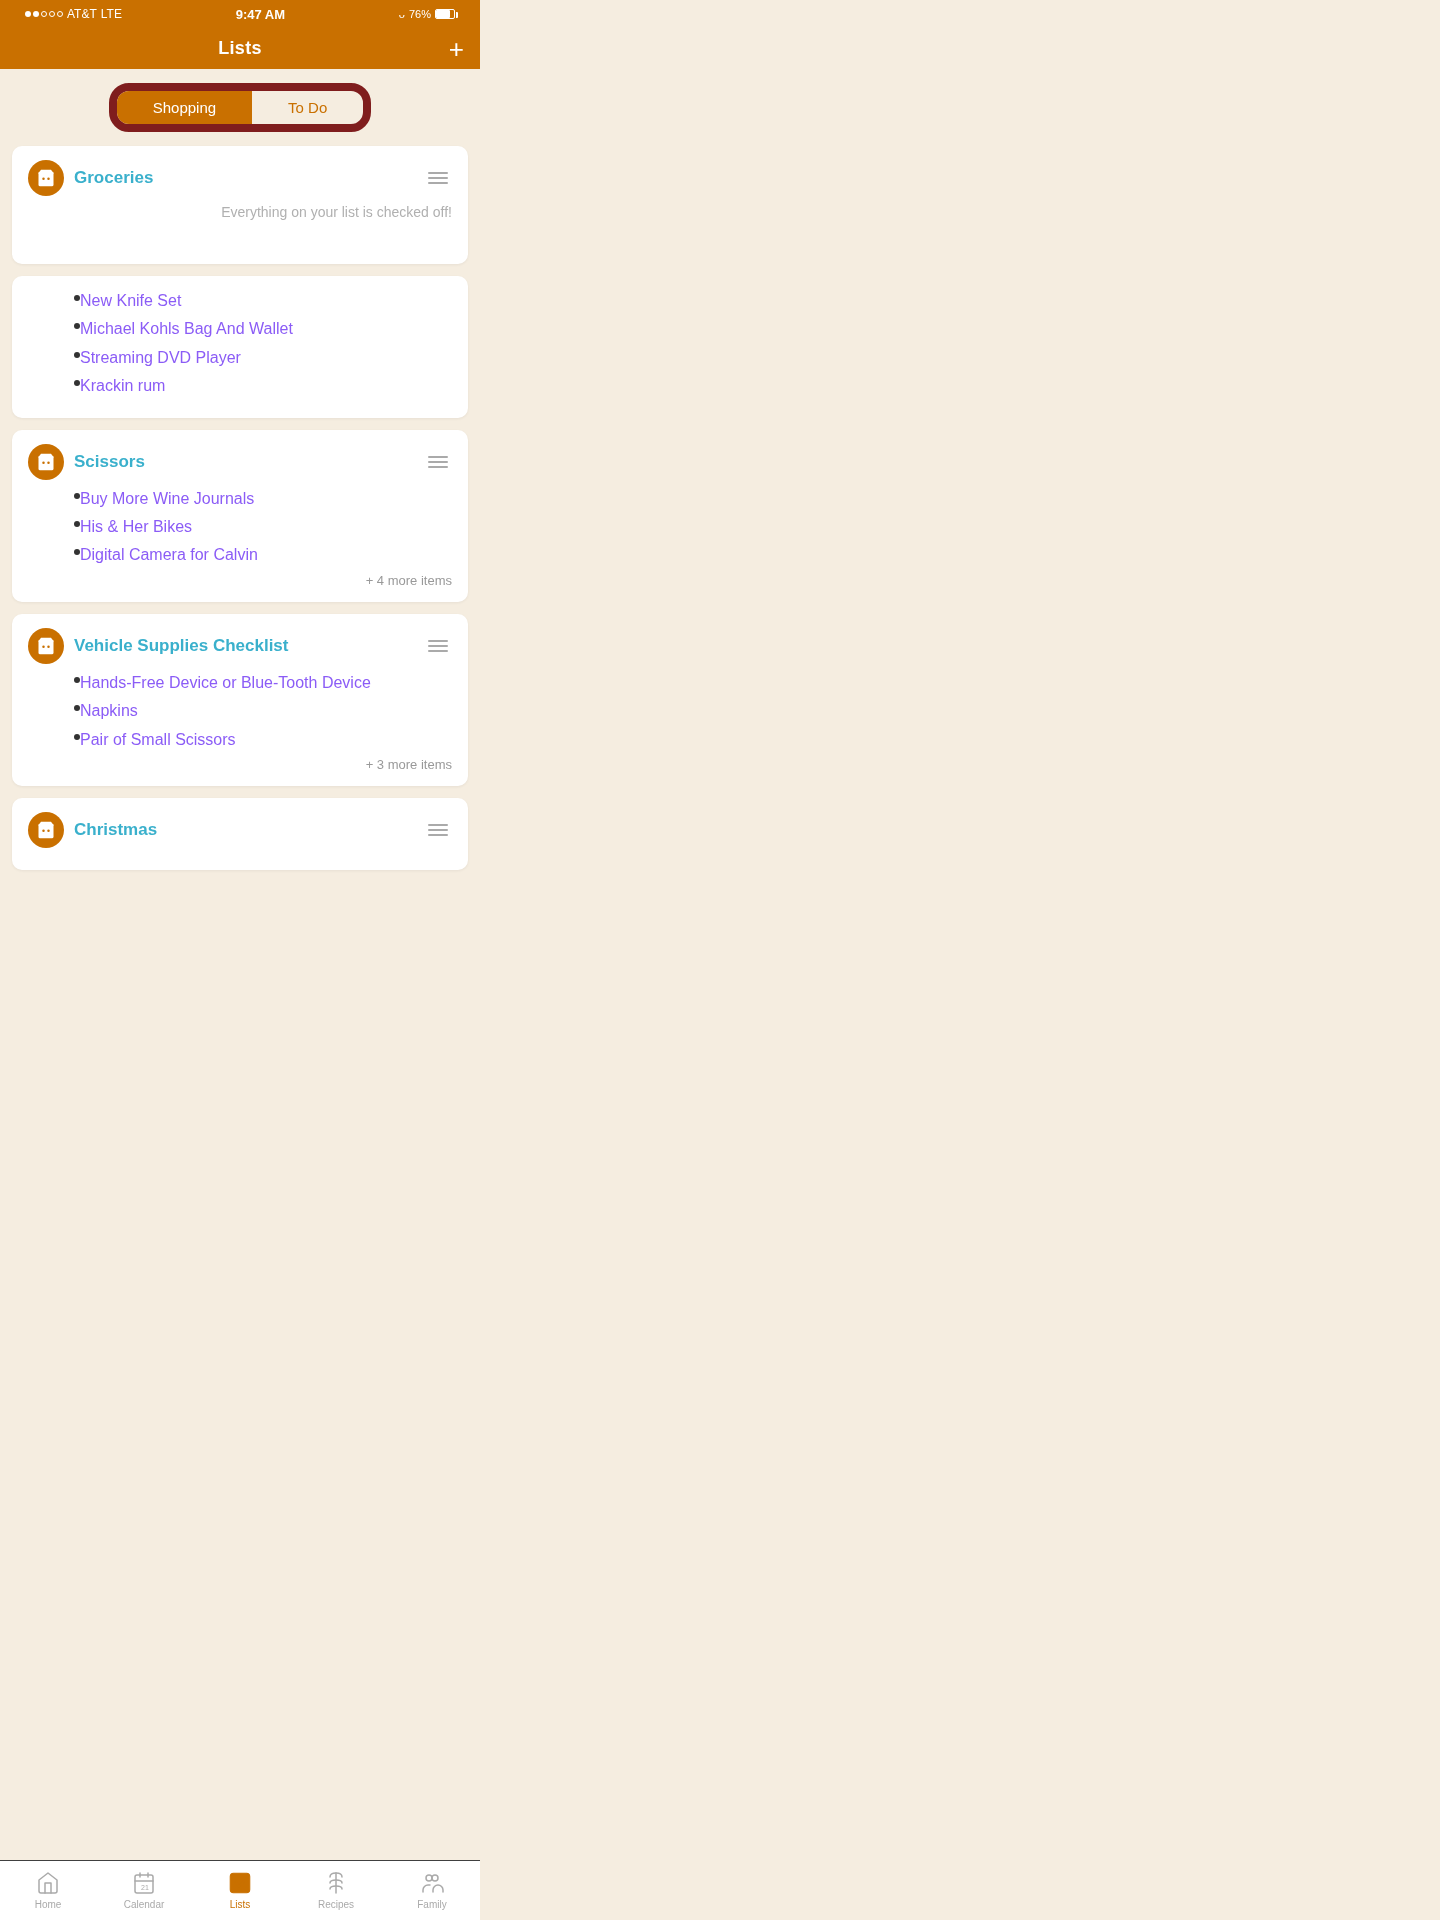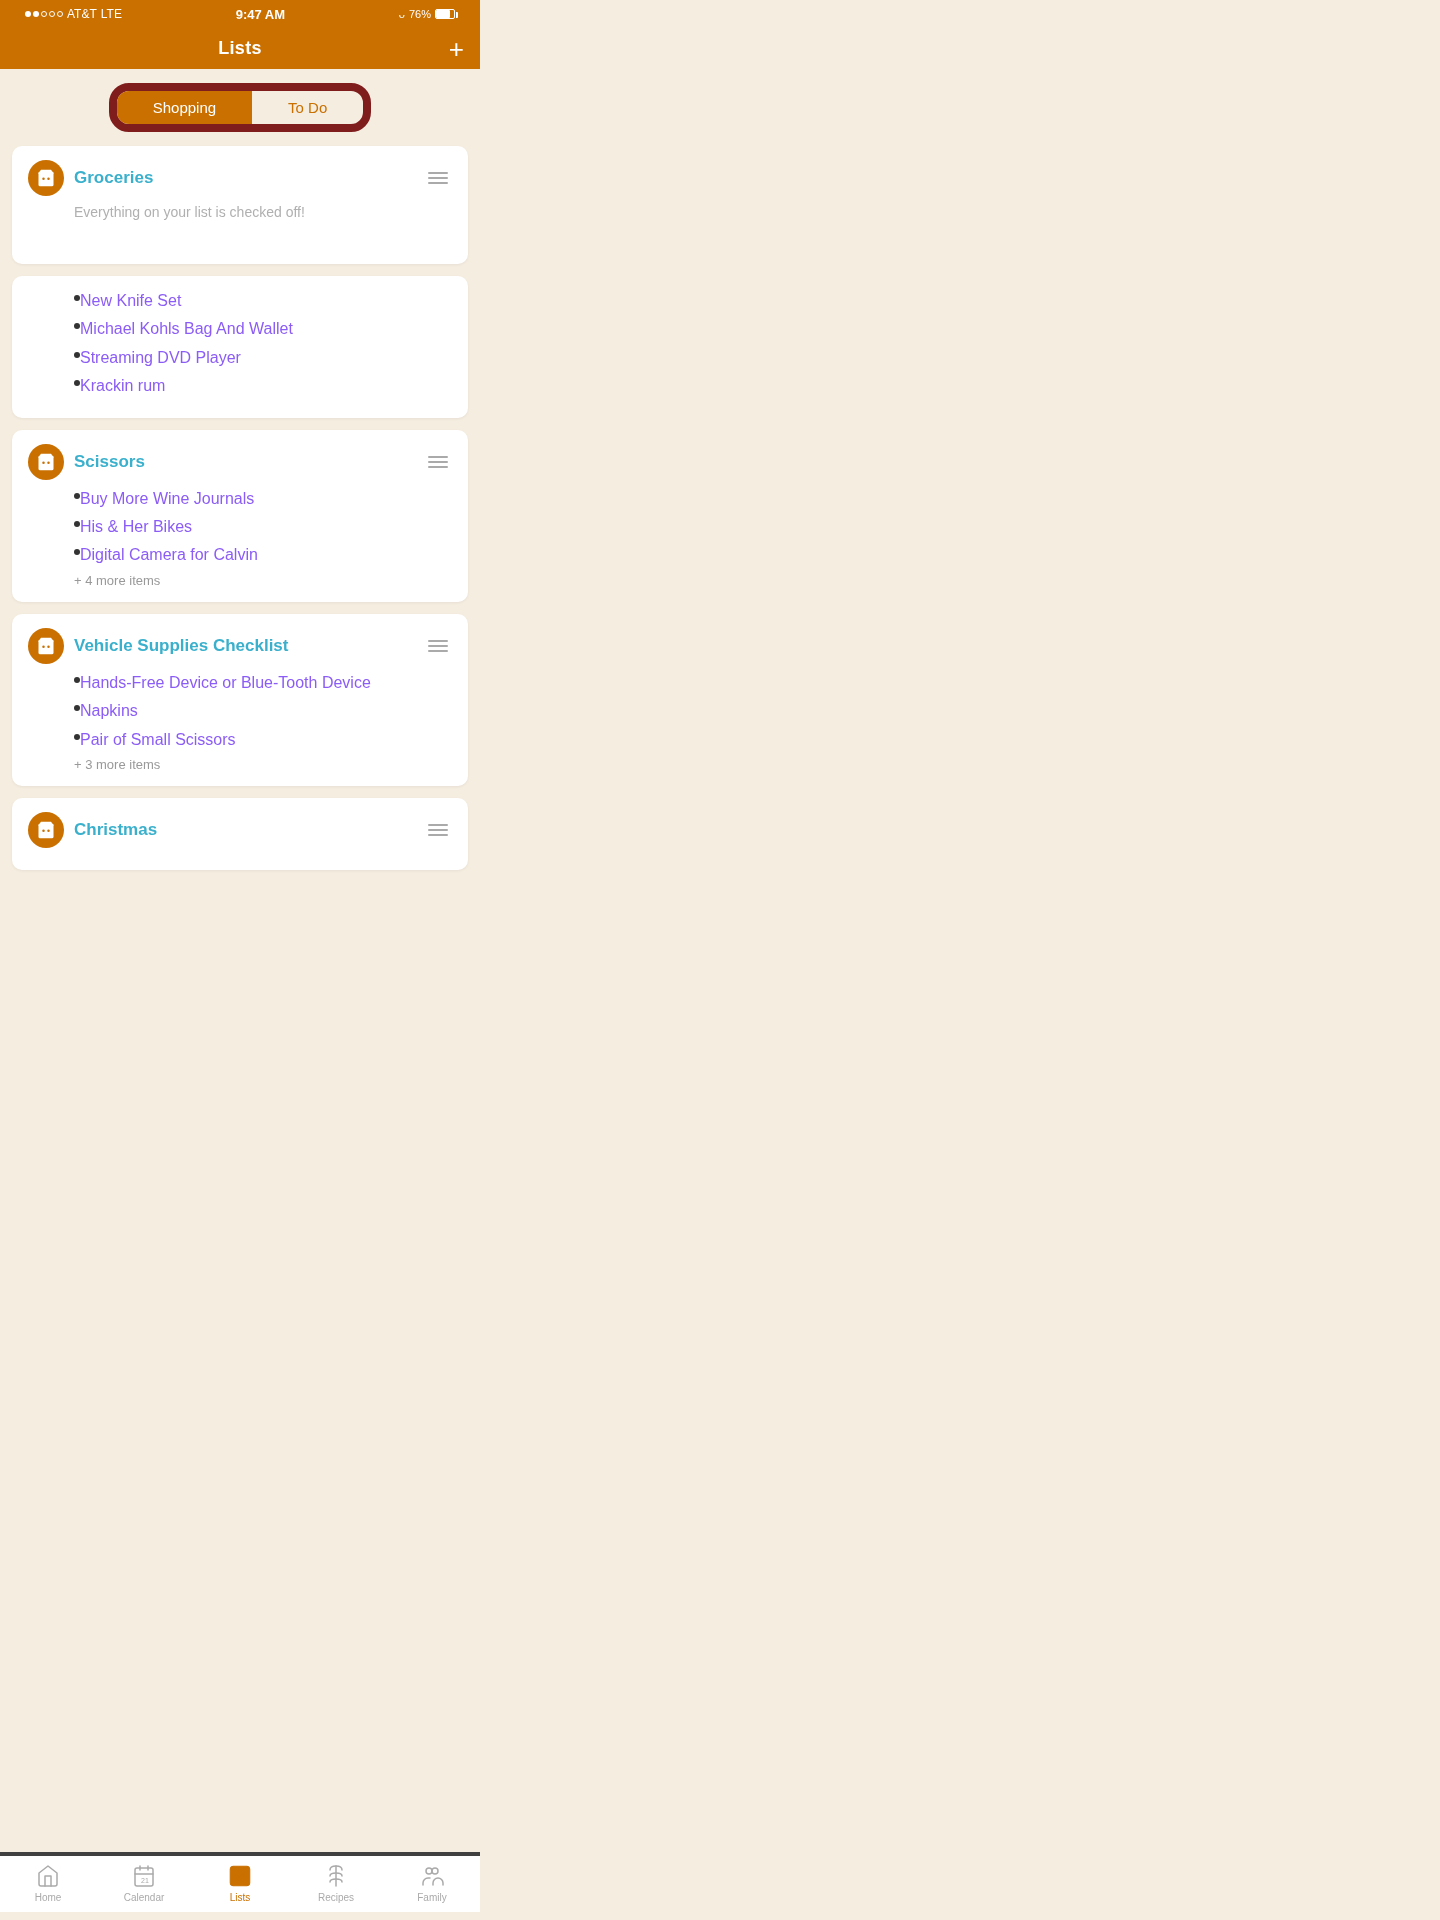--- a/index.html
+++ b/index.html
@@ -101,20 +101,21 @@
     }
     .tab.active {
       background: #c97000;
       color: white;
     }
 
     
     .lists-container {
       padding: 0 12px;
       padding-bottom: 70px;
+      text-align: right;
     }
 
     
     .list-card {
       background: white;
       border-radius: 10px;
       margin-bottom: 12px;
       padding: 14px 16px;
       box-shadow: 0 1px 3px rgba(0,0,0,0.06);
     }
@@ -196,25 +197,25 @@
     .list-more {
       padding-left: 46px;
       color: #999;
       font-size: 13px;
       margin-top: 4px;
     }
 
     
     .bottom-nav {
       position: fixed;
-      bottom: 8px;
+      bottom: 0;
       left: 0;
       width: 480px;
       background: white;
-      border-top: 4px solid #404040;
+      border-top: 1px solid #404040;
       display: flex;
       justify-content: space-around;
       align-items: center;
       padding: 8px 0 10px;
       height: 60px;
     }
     .nav-item {
       display: flex;
       flex-direction: column;
       align-items: center;

